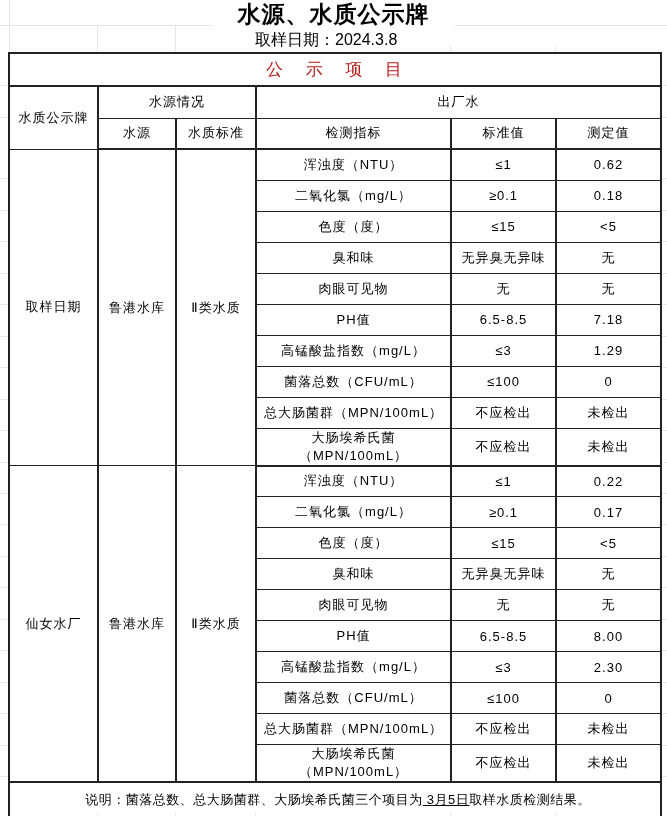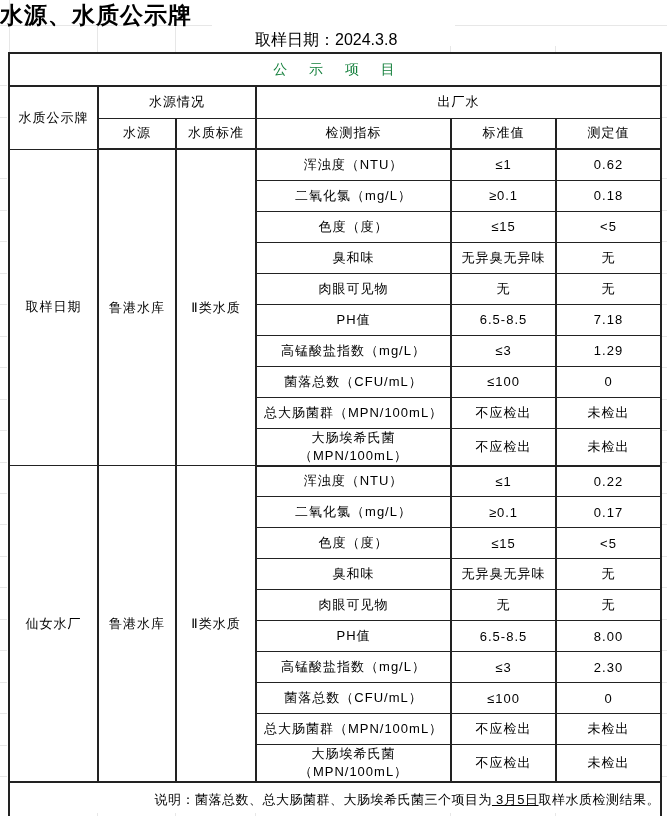--- a/index.html
+++ b/index.html
@@ -8,47 +8,47 @@
     font-family:"Liberation Sans", sans-serif; color:#000; overflow:hidden;
   }
   
   .gl { position:absolute; background:#e7e7e7; }
   .mstrip {
     position:absolute; top:148px; height:630px;
     background:repeating-linear-gradient(to bottom,
       transparent 0px, transparent 30.45px, #e7e7e7 30.45px, #e7e7e7 31.45px);
   }
   .title {
-    position:absolute; left:0; top:1px; width:667px; text-align:left;
+    position:absolute; left:0; top:1px; width:667px; text-align:center;
     font-size:23px; font-weight:bold; line-height:28px; letter-spacing:1px;
-    font-family:Liberation Sans, sans-serif;
+    font-family:Liberation Serif, serif;
   }
   .sample-date {
     position:absolute; left:255px; top:27px; width:405px; height:25px;
     text-align:left; font-size:16px; line-height:25px;
   }
   table.notice {
     position:absolute; left:8px; top:52px; width:652px; height:760px;
     border-collapse:collapse; table-layout:fixed;
     border:2px solid #222;
   }
   .notice td, .notice th {
     border:1px solid #222; border-left-width:2px; border-right-width:2px;
     text-align:center; vertical-align:middle; padding:0;
     font-size:13px; font-weight:normal; letter-spacing:1px; color:#000;
     overflow:hidden;
   }
   tr.banner-row td {
-    font-size:14px; color:#15803d; word-spacing:14px; letter-spacing:2px;
+    font-size:17px; color:#b91c1c; word-spacing:14px; letter-spacing:2px;
     border-bottom-width:2px;
   }
   tr.hrow2 td, tr.hrow2 th { border-bottom-width:2px;margin-left:33px; }
   tr.block-end td { border-bottom-width:2px; }
   tr.note-row td {
-    text-align:right; padding-left:6px; border-top-width:2px; font-size:13px;
+    text-align:center; padding-left:6px; border-top-width:2px; font-size:13px;
     letter-spacing:0.5px;
   }
   .u { text-decoration:underline; white-space:pre; }
 </style>
 </head>
 <body>
 
 <div class="page">
 
   <div>

